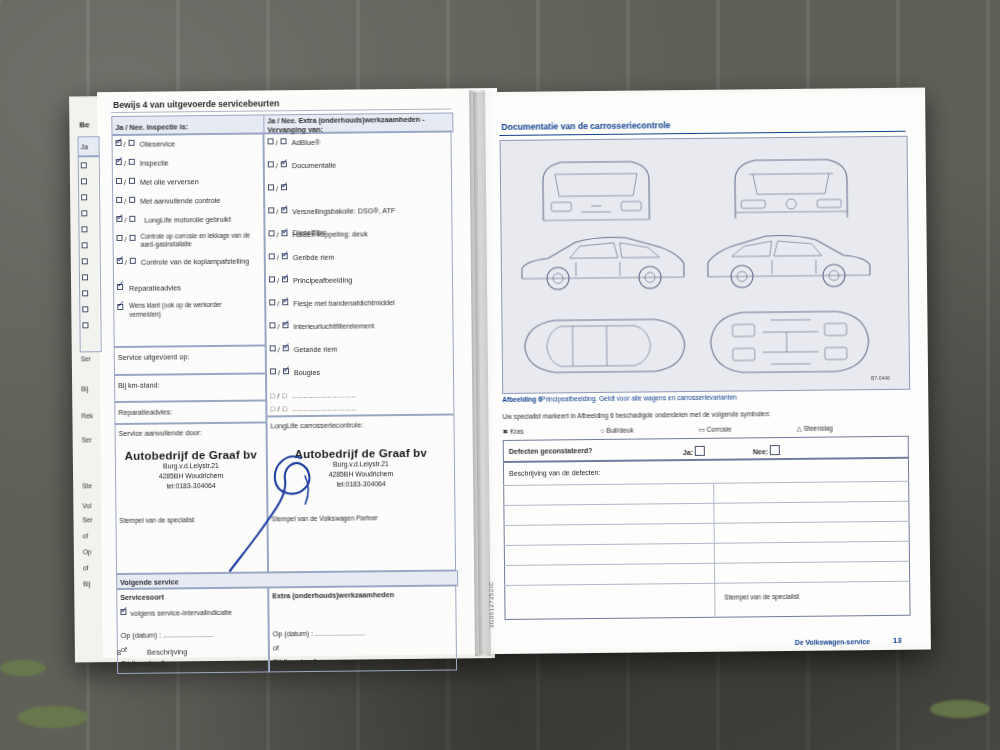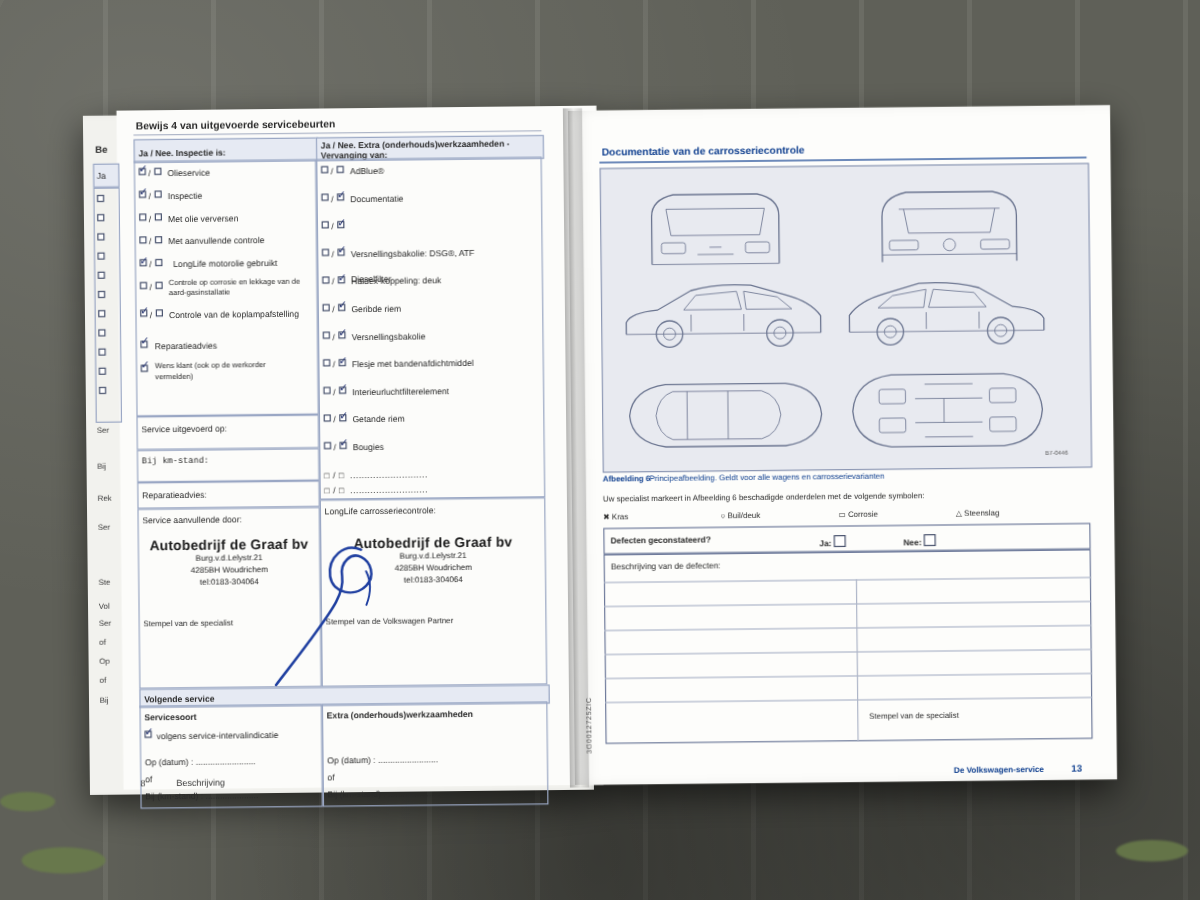--- a/index.html
+++ b/index.html
@@ -225,21 +225,21 @@
     <span class="t" style="left:8px;top:1px;">/</span>
     <span class="chk" style="left:13px;top:1px;"></span>
     <span class="tick" style="left:13px;top:-2px;">✓</span>
     <span class="t" style="left:24px;top:1px;">Geribde riem</span>
   </div>
   <div style="position:absolute;left:198px;top:185px;">
     <span class="chk" style="left:0;top:1px;"></span>
     <span class="t" style="left:8px;top:1px;">/</span>
     <span class="chk" style="left:13px;top:1px;"></span>
     <span class="tick" style="left:13px;top:-2px;">✓</span>
-    <span class="t" style="left:24px;top:1px;">Versnellingsbakolie</span>
+    <span class="t" style="left:24px;top:1px;">Principeafbeelding</span>
   </div>
   <div style="position:absolute;left:198px;top:208px;">
     <span class="chk" style="left:0;top:1px;"></span>
     <span class="t" style="left:8px;top:1px;">/</span>
     <span class="chk" style="left:13px;top:1px;"></span>
     <span class="tick" style="left:13px;top:-2px;">✓</span>
     <span class="t" style="left:24px;top:1px;">Flesje met bandenafdichtmiddel</span>
   </div>
   <div style="position:absolute;left:198px;top:231px;">
     <span class="chk" style="left:0;top:1px;"></span>
@@ -261,21 +261,21 @@
     <span class="chk" style="left:13px;top:1px;"></span>
     <span class="tick" style="left:13px;top:-2px;">✓</span>
     <span class="t" style="left:24px;top:1px;">Bougies</span>
   </div>
   <div class="t dots" style="left:198px;top:301px;">□ / □&nbsp; ...........................</div>
   <div class="t dots" style="left:198px;top:314px;">□ / □&nbsp; ...........................</div>
 
   <div class="cell" style="left:42px;top:255px;width:152px;height:28px;"></div>
   <div class="t" style="left:46px;top:261px;">Service uitgevoerd op:</div>
   <div class="cell" style="left:42px;top:283px;width:152px;height:27px;"></div>
-  <div class="t" style="left:46px;top:289px;font-family:Liberation Mono, monospace;">Bij km-stand:</div>
+  <div class="t" style="left:46px;top:289px;">Bij km-stand:</div>
   <div class="cell" style="left:42px;top:310px;width:152px;height:22px;"></div>
   <div class="t" style="left:46px;top:316px;">Reparatieadvies:</div>
   <div class="cell" style="left:42px;top:332px;width:152px;height:150px;"></div>
   <div class="t" style="left:46px;top:337px;">Service aanvullende door:</div>
 
   <div class="cell" style="left:194px;top:326px;width:188px;height:156px;"></div>
   <div class="t" style="left:198px;top:331px;">LongLife carrosseriecontrole:</div>
 
   <div class="stamp" style="left:44px;top:358px;width:148px;">
     <div class="nm">Autobedrijf de Graaf bv</div>

